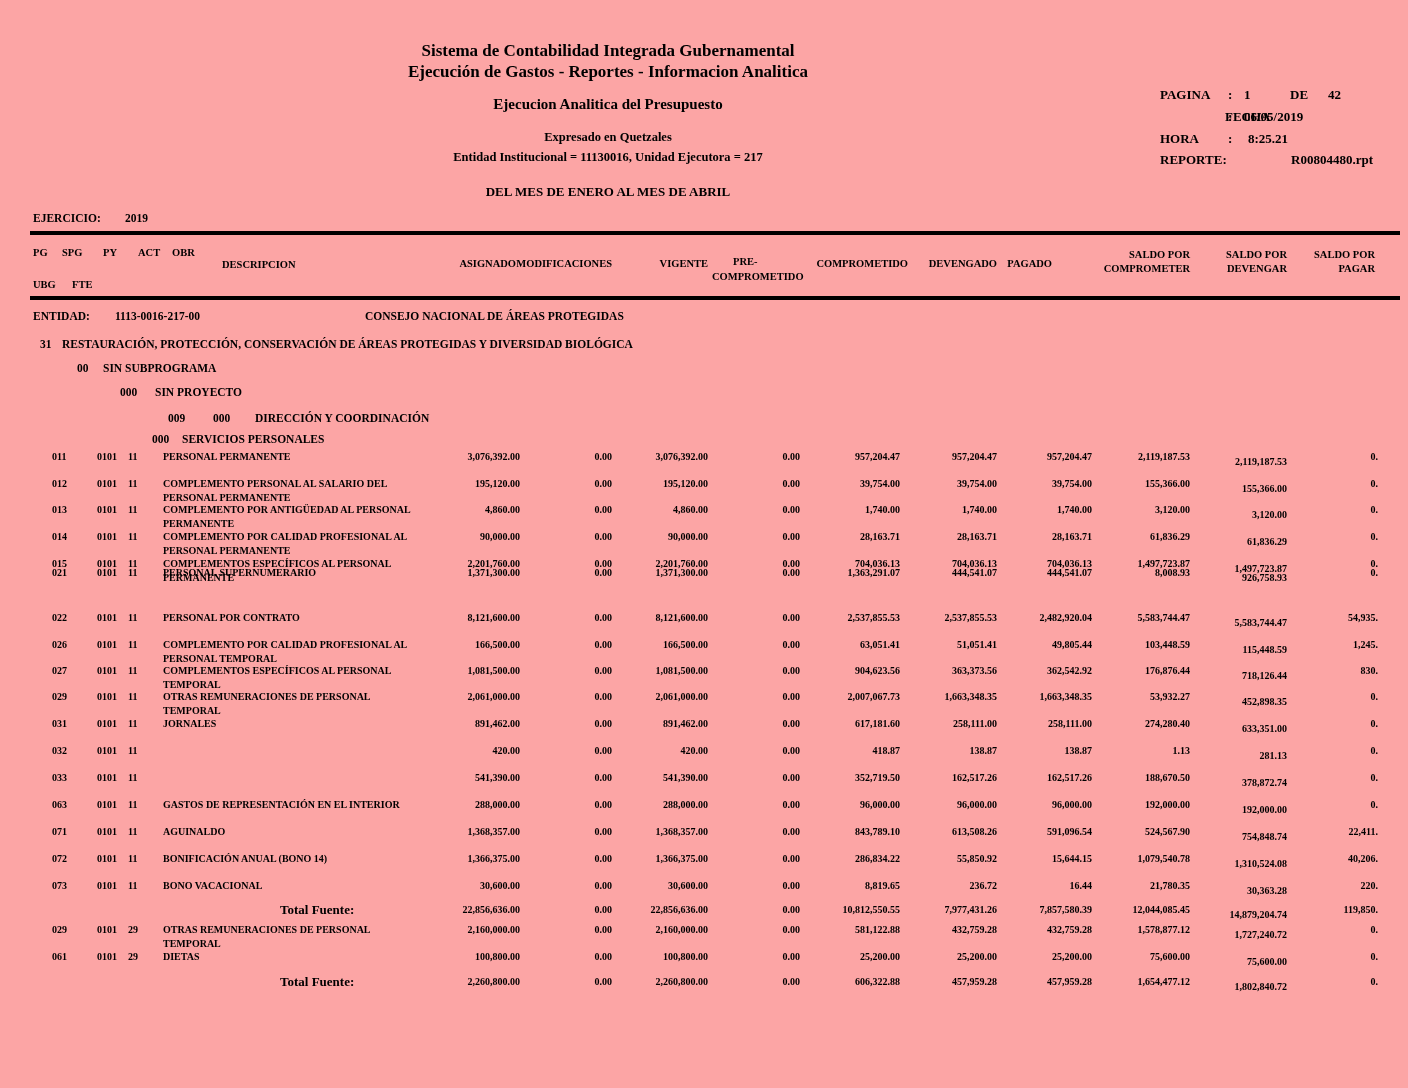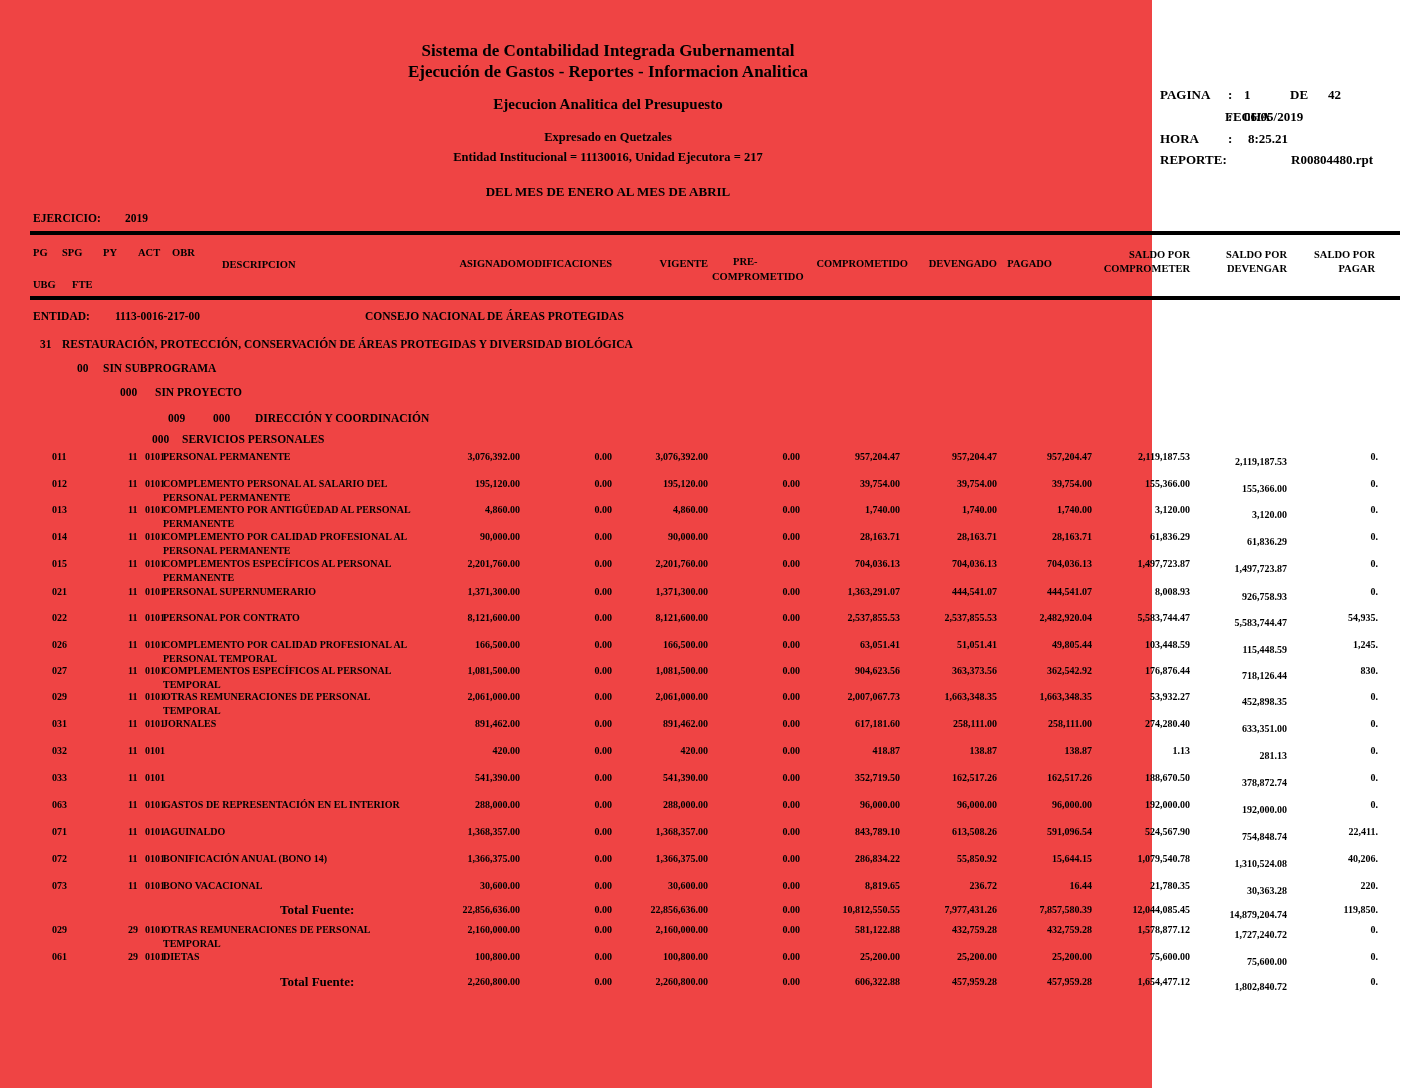--- a/index.html
+++ b/index.html
@@ -1,21 +1,21 @@
 <!DOCTYPE html>
 <html><head>
 <meta charset="utf-8">
 <style>
   html,body{margin:0;padding:0;}
   body{
     width:1408px;height:1088px;background:#ffffff;overflow:hidden;
     font-family:"Liberation Serif","DejaVu Serif",serif;
     font-weight:bold;color:#000;
   }
-  .page{position:absolute;left:0;top:0;width:1152px;height:1088px;background:#ef4444;}
+  .page{position:absolute;left:0;top:0;width:1408px;height:1088px;background:#fca5a5;}
   .abs{position:absolute;}
 
   
   .title-block{position:absolute;left:206px;top:0;width:804px;text-align:center;}
   .t1{position:absolute;left:0;width:804px;top:41px;font-size:17px;}
   .t2{position:absolute;left:0;width:804px;top:62px;font-size:17px;}
   .t3{position:absolute;left:0;width:804px;top:96px;font-size:15px;}
   .t4{position:absolute;left:0;width:804px;top:130px;font-size:12.5px;}
   .t5{position:absolute;left:0;width:804px;top:150px;font-size:12.5px;}
   .t6{position:absolute;left:0;width:804px;top:184px;font-size:13px;}
@@ -30,21 +30,21 @@
   .ch{position:absolute;font-size:10.5px;}
   .ch.r{text-align:right;}
 
   
   .sec{position:absolute;font-size:11.5px;}
 
   
   .trow{position:absolute;left:0;width:1408px;height:27px;}
   .cell{position:absolute;top:0;font-size:10px;line-height:13.5px;}
   .c-obj{left:52px;width:30px;}
-  .c-ubg{left:97px;width:34px;margin-left:48px;}
+  .c-ubg{left:97px;width:34px;}
   .c-fte{left:128px;width:22px;}
   .c-desc{left:163px;width:282px;white-space:pre-line;}
   .c-total-label{left:280px;width:95px;font-size:13px;}
   .numc{text-align:right;}
   .c-n1{left:420px;width:100px;}
   .c-n2{left:532px;width:80px;}
   .c-n3{left:608px;width:100px;}
   .c-n4{left:718px;width:82px;}
   .c-n5{left:800px;width:100px;}
   .c-n6{left:897px;width:100px;}
@@ -223,21 +223,21 @@
         <div class="cell c-n4 numc">0.00</div>
         <div class="cell c-n5 numc">704,036.13</div>
         <div class="cell c-n6 numc">704,036.13</div>
         <div class="cell c-n7 numc">704,036.13</div>
         <div class="cell c-n8 numc">1,497,723.87</div>
         <div class="cell c-n9 numc">1,497,723.87</div>
         <div class="cell c-n10">
           <span>0.00</span>
         </div>
       </div>
-      <div class="trow" style="top: 585px;">
+      <div class="trow" style="top: 566px;">
         <div class="cell c-obj">021</div>
         <div class="cell c-ubg">0101</div>
         <div class="cell c-fte">11</div>
         <div class="cell c-desc">PERSONAL SUPERNUMERARIO</div>
         <div class="cell c-n1 numc">1,371,300.00</div>
         <div class="cell c-n2 numc">0.00</div>
         <div class="cell c-n3 numc">1,371,300.00</div>
         <div class="cell c-n4 numc">0.00</div>
         <div class="cell c-n5 numc">1,363,291.07</div>
         <div class="cell c-n6 numc">444,541.07</div>

